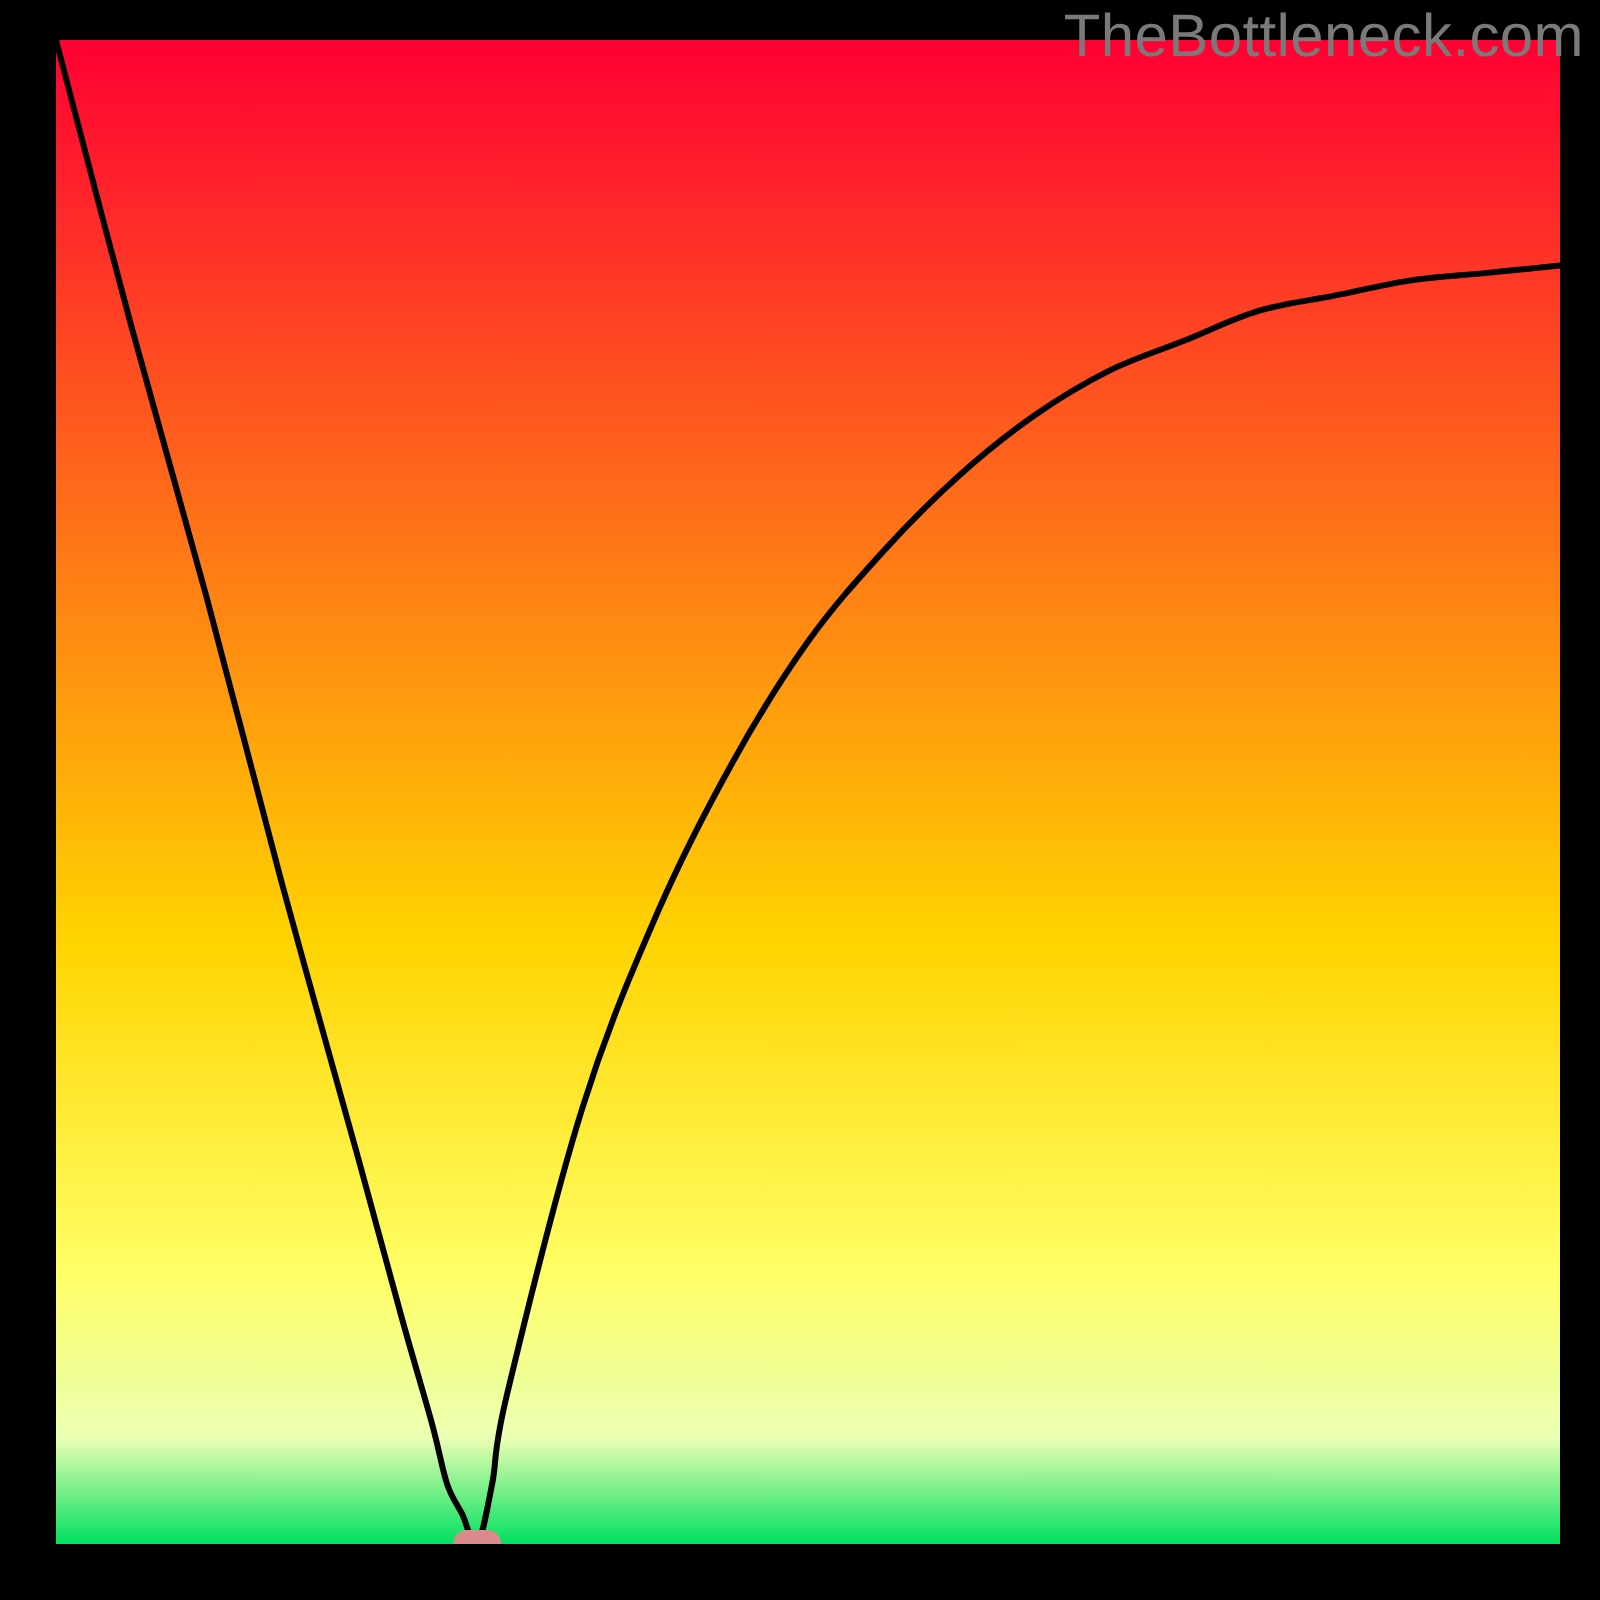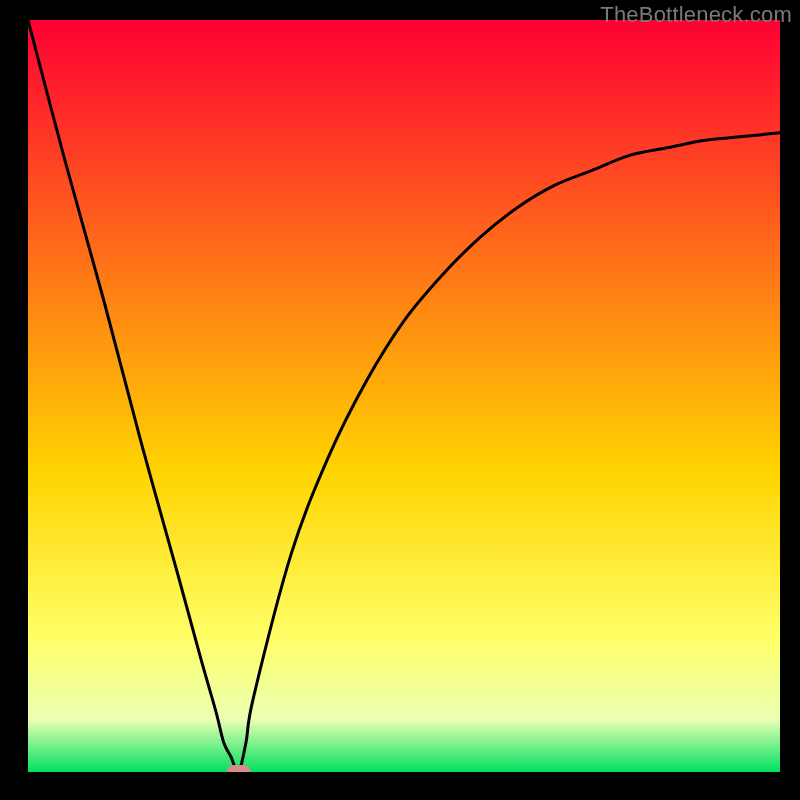--- a/index.html
+++ b/index.html
@@ -15,21 +15,21 @@
     position: relative;
     width: 800px;
     height: 800px;
     background: #000;
   }
   .watermark {
     position: absolute;
     top: 2px;
     right: 8px;
     color: #7a7a7a;
-    font-size: 22px;
+    font-size: 30px;
     letter-spacing: 0.2px;
     z-index: 5;
     user-select: none;
   }
   .plot {
     position: absolute;
     left: 28px;
     top: 20px;
     width: 752px;
     height: 752px;

